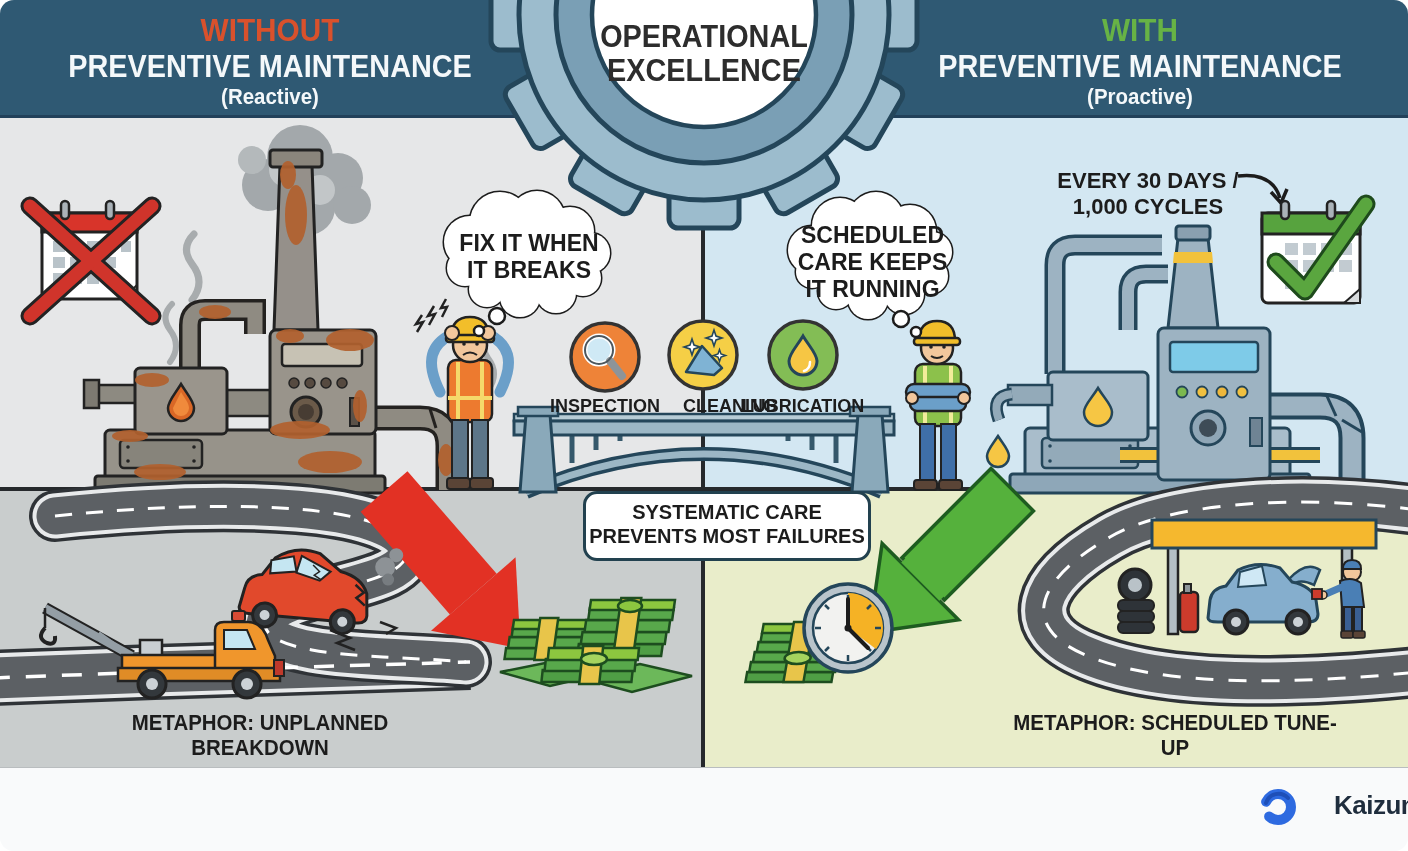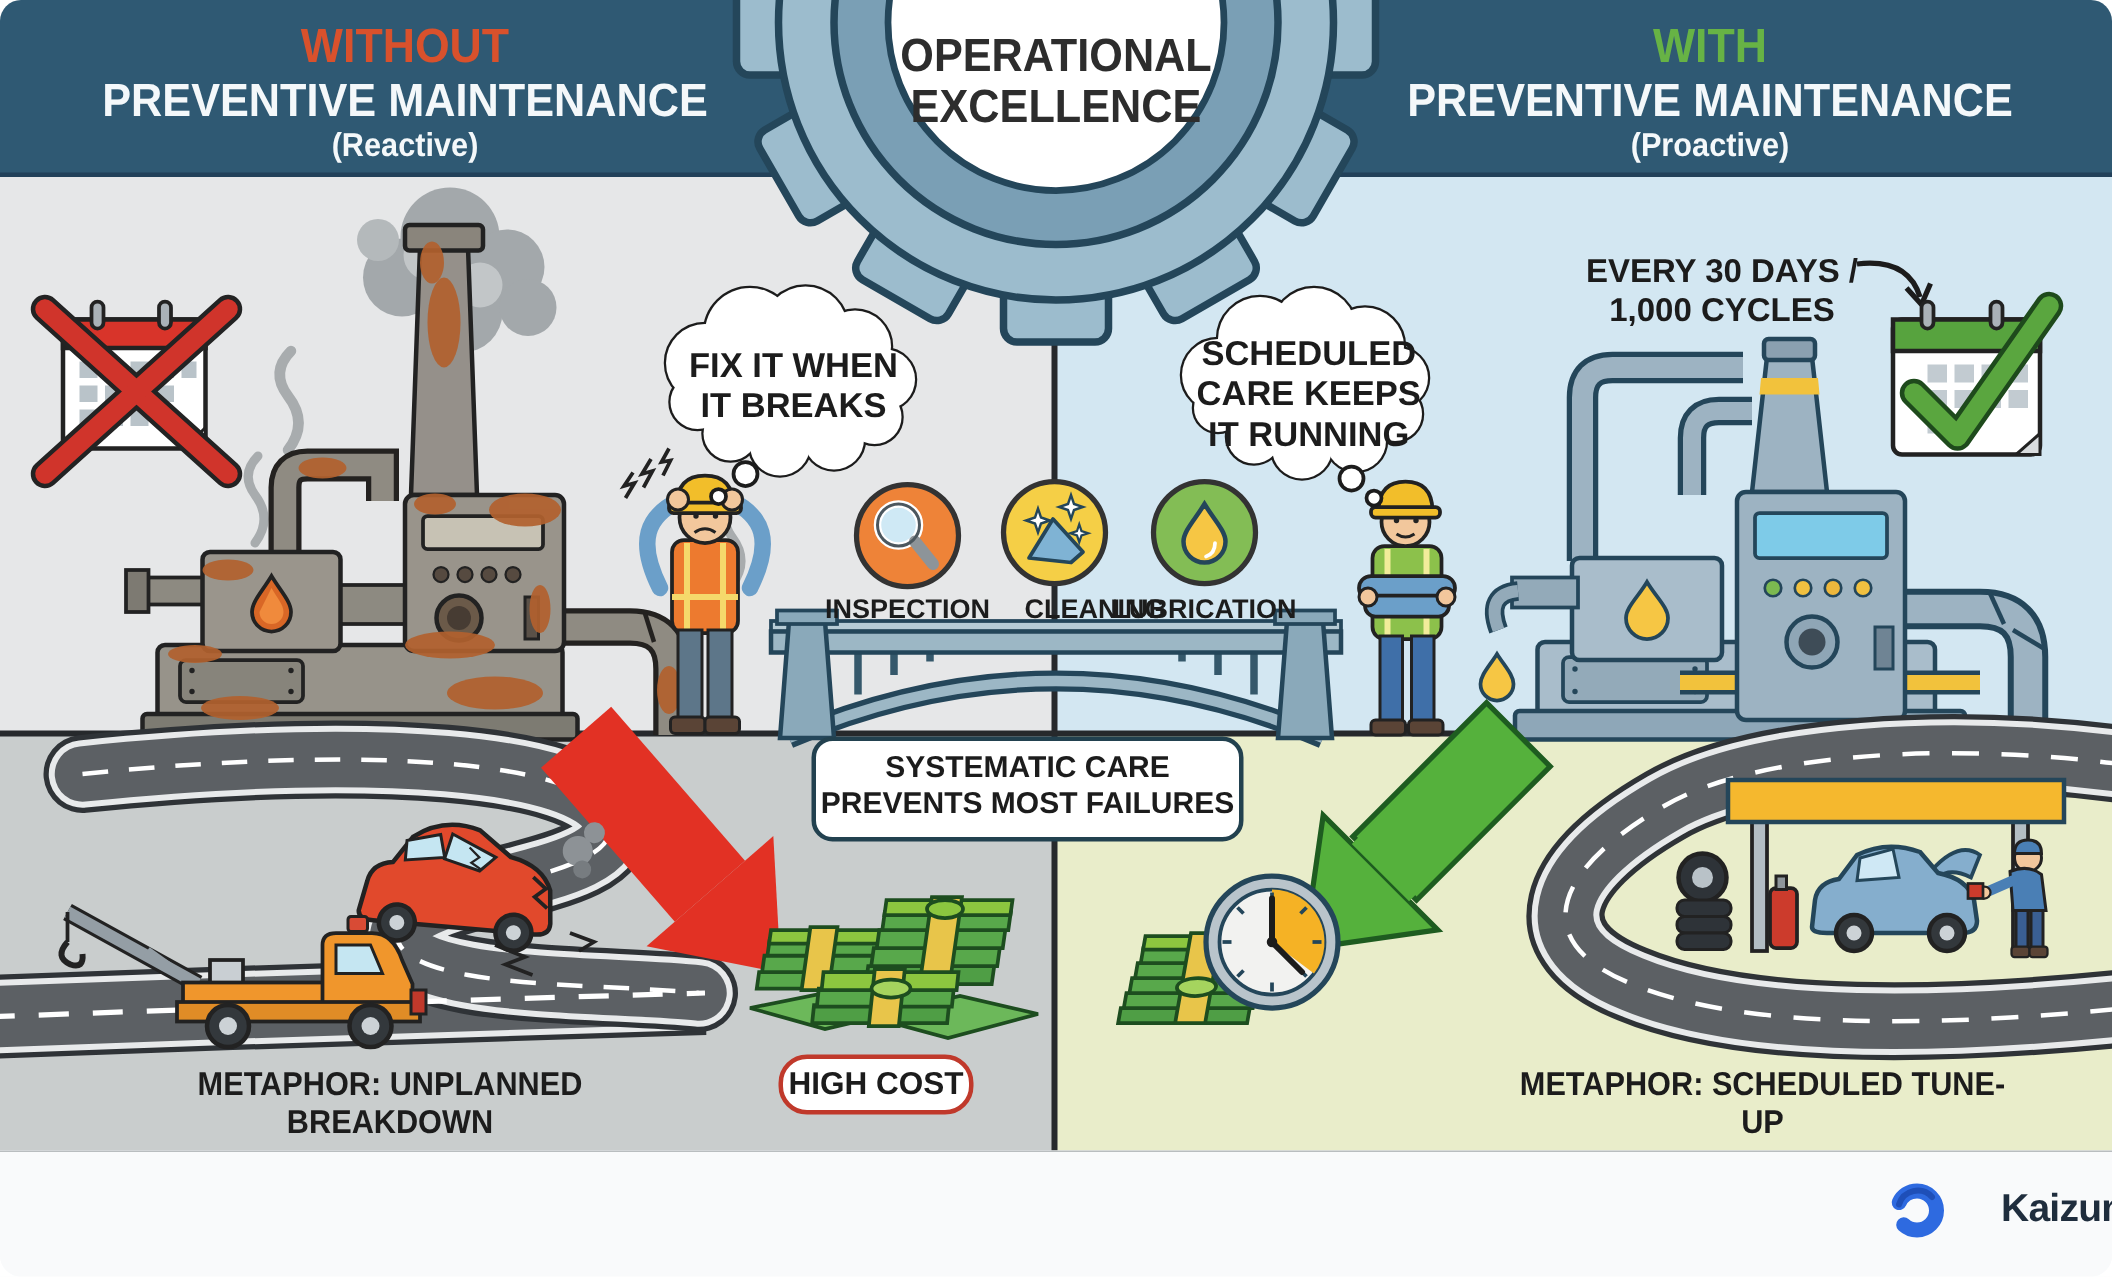--- a/index.html
+++ b/index.html
@@ -15,21 +15,21 @@
   #q-bl{left:0;top:489px;width:703px;height:278px;background:#c9cdcd;}
   #q-br{left:703px;top:489px;width:705px;height:278px;background:#e9edca;}
   #v-divider{left:701px;top:115px;width:4px;height:652px;background:#26292c;}
   #h-divider{left:0;top:487px;width:1408px;height:4px;background:#26292c;}
   #footer-band{left:0;top:767px;width:1408px;height:84px;background:#f9fafb;border-top:1px solid #b9bdbf;}
   svg.art{position:absolute;left:0;top:0;z-index:5;pointer-events:none;}
   .txt{position:absolute;z-index:8;font-weight:bold;color:#1c1c1c;text-align:center;line-height:1.15;}
   .cond{transform:scaleX(.93);transform-origin:center;}
   .white{color:#f4f8fa;}
   .label-box{position:absolute;z-index:8;background:#fff;text-align:center;font-weight:bold;color:#1c1c1c;}
-  #sys-box{left:541px;top:491px;width:282px;height:58px;border:3px solid #22414f;border-radius:14px;font-size:20px;line-height:24px;padding-top:6px;}
+  #sys-box{left:583px;top:491px;width:282px;height:58px;border:3px solid #22414f;border-radius:14px;font-size:20px;line-height:24px;padding-top:6px;}
   #highcost-box{left:519px;top:703px;width:124px;height:34px;border:3.5px solid #c0392b;border-radius:19px;font-size:21px;line-height:34px;}
   #benefit-box{left:737px;top:688px;width:162px;height:52px;border:3px solid #57a33e;border-radius:12px;font-size:20px;line-height:25px;padding-top:5px;}
   #brand{position:absolute;left:1256px;top:786px;z-index:8;display:flex;align-items:center;gap:8px;}
   #brand-name{font-weight:bold;font-size:26px;color:#1f2d3d;letter-spacing:-0.5px;margin-left:32px;}
 </style>
 </head>
 <body>
 
 <div id="canvas">
 
@@ -572,21 +572,20 @@
   <div class="txt" style="left:535px;top:396px;width:140px;font-size:18px;">INSPECTION</div>
   <div class="txt" style="left:660px;top:396px;width:140px;font-size:18px;">CLEANING</div>
   <div class="txt" style="left:733px;top:396px;width:140px;font-size:18px;">LUBRICATION</div>
 
   <div class="label-box" id="sys-box">
     <span style="display:block;">SYSTEMATIC CARE</span>
     <span style="display:block;">PREVENTS MOST FAILURES</span>
   </div>
 
   <div class="txt cond" style="left:55px;top:710px;width:410px;font-size:22px;">METAPHOR: UNPLANNED BREAKDOWN</div>
-  <div class="label-box" id="highcost-box">HIGH COST</div>
 
   <div class="txt cond" style="left:990px;top:710px;width:370px;font-size:22px;">METAPHOR: SCHEDULED TUNE-UP</div>
 
   <div id="brand">
     <span style="width:38px;height:38px;display:inline-block;"></span>
     <span id="brand-name">Kaizumi</span>
   </div>
 
 </div>
 

